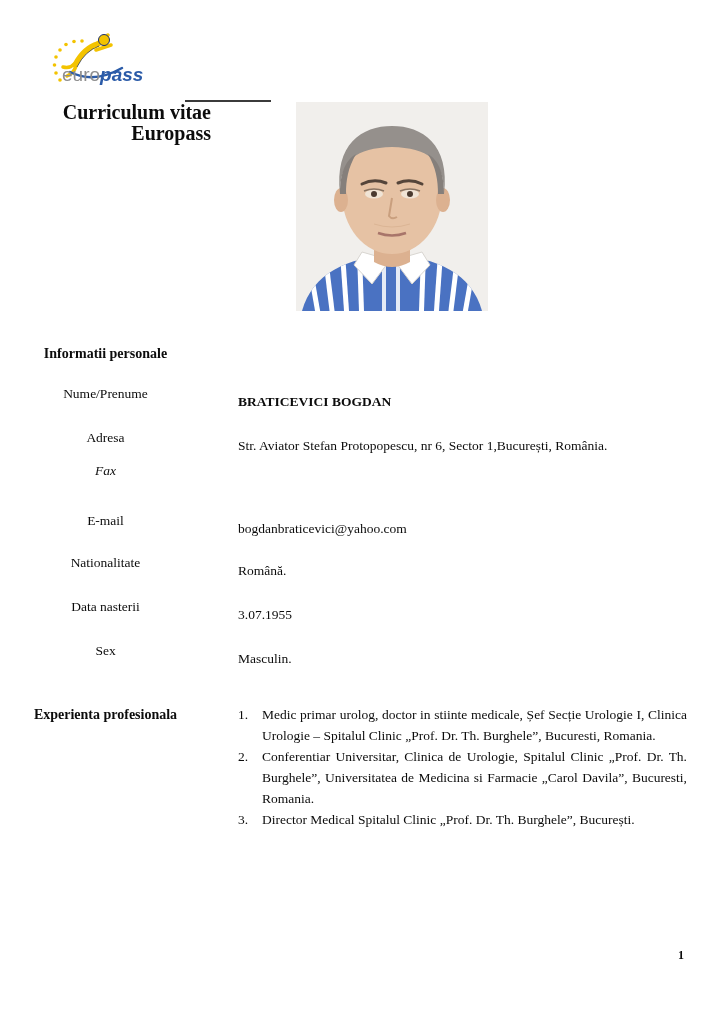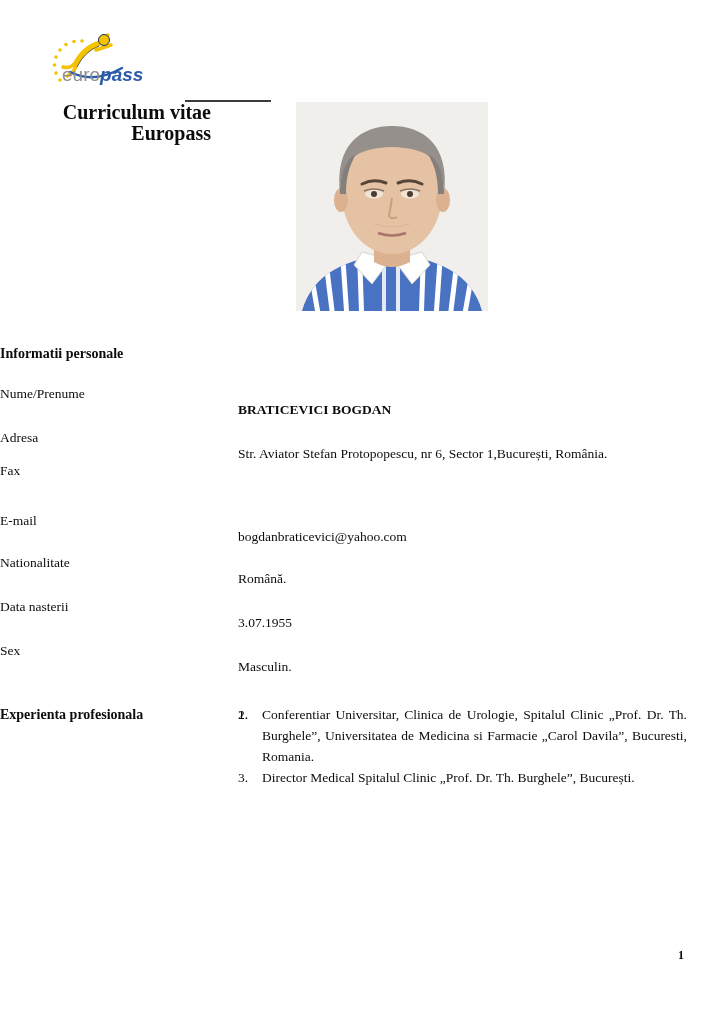--- a/index.html
+++ b/index.html
@@ -26,29 +26,29 @@
     position: absolute; left: 0; top: 102px; width: 211px;
     text-align: right; font-weight: bold; font-size: 20px; line-height: 21px;
   }
 
   
   .photo-frame { position: absolute; left: 296px; top: 102px; width: 192px; height: 209px; }
   .photo-frame svg { display: block; }
 
   
   .row { position: absolute; left: 0; width: 724px; font-size: 13.5px; line-height: 21px; }
-  .row-label { display: inline-block; width: 211px; text-align: left; vertical-align: top; }
-  .row-value { position: absolute; left: 238px; top: 16px; width: 449px; }
+  .row-label { display: inline-block; width: 211px; text-align: center; vertical-align: top; }
+  .row-value { position: absolute; left: 238px; top: 8px; width: 449px; }
   .heading { font-weight: bold; font-size: 14px; }
   .bold { font-weight: bold; }
 
   .r-head1 { top: 343px; }
   .r-f0 { top: 383px; }
   .r-f1 { top: 427px; }
-  .r-f2 { top: 460px; }
+  .r-f2 { top: 460px; font-style: italic; }
   .r-f3 { top: 510px; }
   .r-f4 { top: 552px; }
   .r-f5 { top: 596px; }
   .r-f6 { top: 640px; }
   .r-exp { top: 704px; text-decoration: underline; }
 
   
   .exp-list { position: absolute; left: 238px; top: 0; width: 449px; }
   .exp-item { position: relative; padding-left: 24px; text-align: justify; font-size: 13.5px; line-height: 21px; }
   .exp-num { position: absolute; left: 0; top: 0; }
@@ -184,20 +184,21 @@
   <div class="row r-f6">
     <span class="row-label">Sex</span>
     <span class="row-value">Masculin.</span>
   </div>
 
   <div class="row r-exp">
     <span class="row-label heading">Experienta profesionala</span>
     <div class="exp-list">
       <div class="exp-item">
         <span class="exp-num">1.</span>
+        <span>Medic primar urolog, doctor in stiinte medicale, Șef Secție Urologie I, Clinica Urologie – Spitalul Clinic „Prof. Dr. Th. Burghele”, Bucuresti, Romania.</span>
       </div>
       <div class="exp-item">
         <span class="exp-num">2.</span>
         <span>Conferentiar Universitar, Clinica de Urologie, Spitalul Clinic „Prof. Dr. Th. Burghele”, Universitatea de Medicina si Farmacie „Carol Davila”, Bucuresti, Romania.</span>
       </div>
       <div class="exp-item">
         <span class="exp-num">3.</span>
         <span>Director Medical Spitalul Clinic „Prof. Dr. Th. Burghele”, București.</span>
       </div>
     </div>

